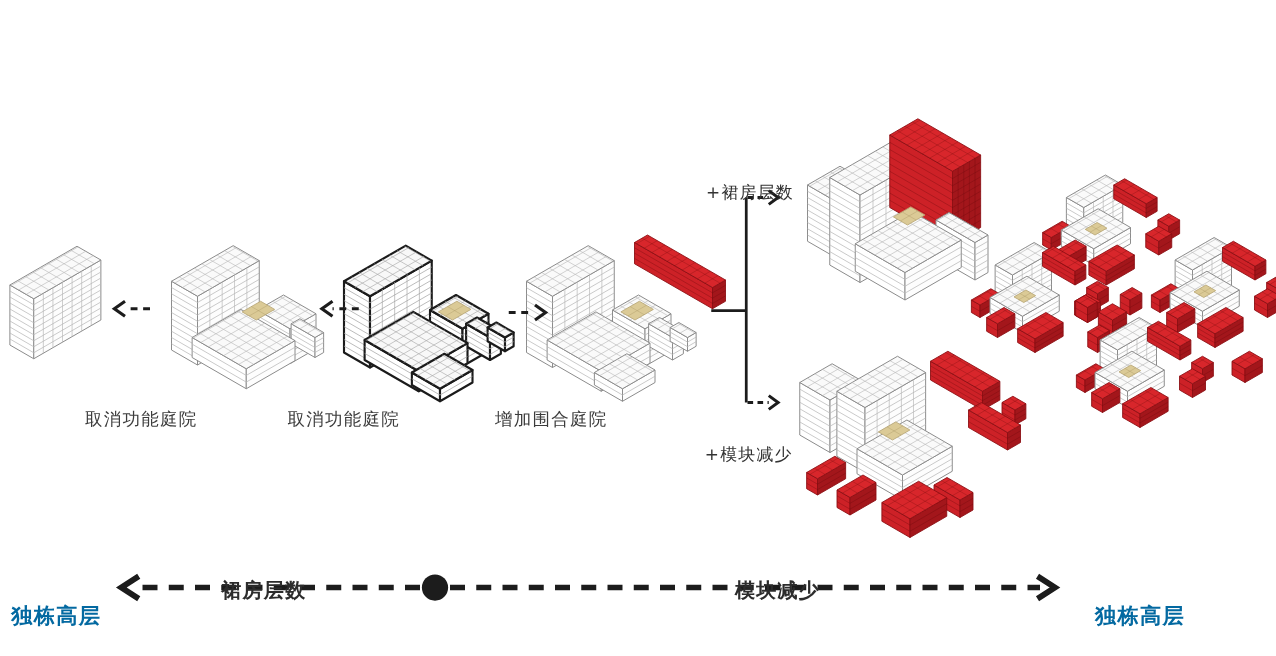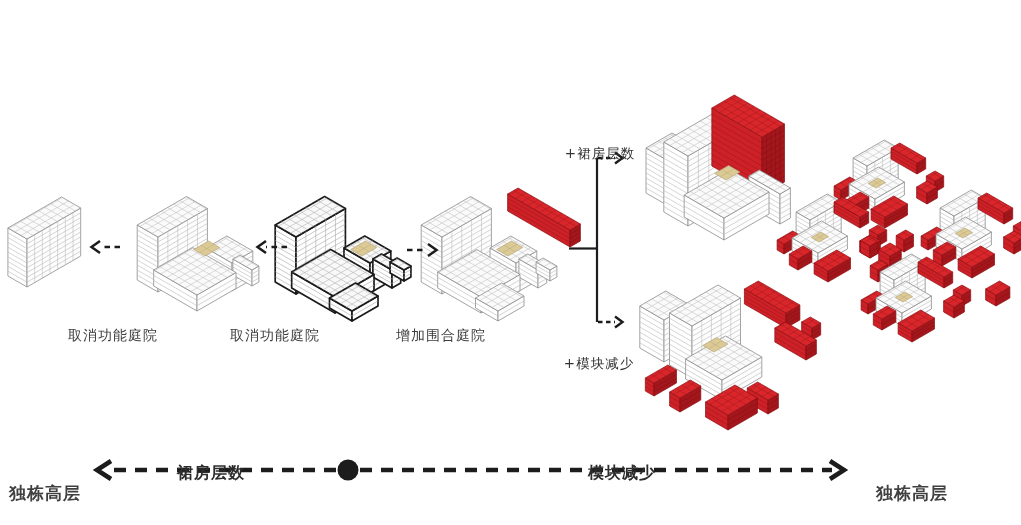--- a/index.html
+++ b/index.html
@@ -9,21 +9,21 @@
   }
   .stage{position:absolute;left:0;top:0;width:1021px;height:525px;}
   svg.gfx{position:absolute;left:0;top:0;}
   .lbl{
     position:absolute;transform:translate(-50%,-50%);
     color:#3a3a3a;white-space:nowrap;letter-spacing:1px;margin-top:21px;
   }
   .lbl.title{font-size:20px;font-weight:600;color:#2e2e2e;letter-spacing:2px;}
   .lbl.step{font-size:14px;font-weight:500;color:#3c3c3c;}
   .lbl.branch{font-size:13.5px;font-weight:500;color:#333333;}
-  .lbl.axis-end{font-size:17px;font-weight:600;color:#404040;}
+  .lbl.axis-end{font-size:17px;font-weight:600;color:#0369a1;}
   .lbl.axis-dir{font-size:16px;font-weight:700;color:#2c2c2c;}
 </style>
 </head>
 <body>
 
 <div class="stage">
   <svg id="gfx" class="gfx" width="1021" height="525" viewBox="0 0 1021 525">
       <g>
         <polygon points="27.0,287.0 7.9,276.0 7.9,228.0 27.0,239.0" fill="#ffffff" stroke="#8c8c8c" stroke-width="0.8" stroke-linejoin="round"></polygon>
         <polygon points="27.0,287.0 80.7,256.0 80.7,208.0 27.0,239.0" fill="#fdfdfd" stroke="#8c8c8c" stroke-width="0.8" stroke-linejoin="round"></polygon>

